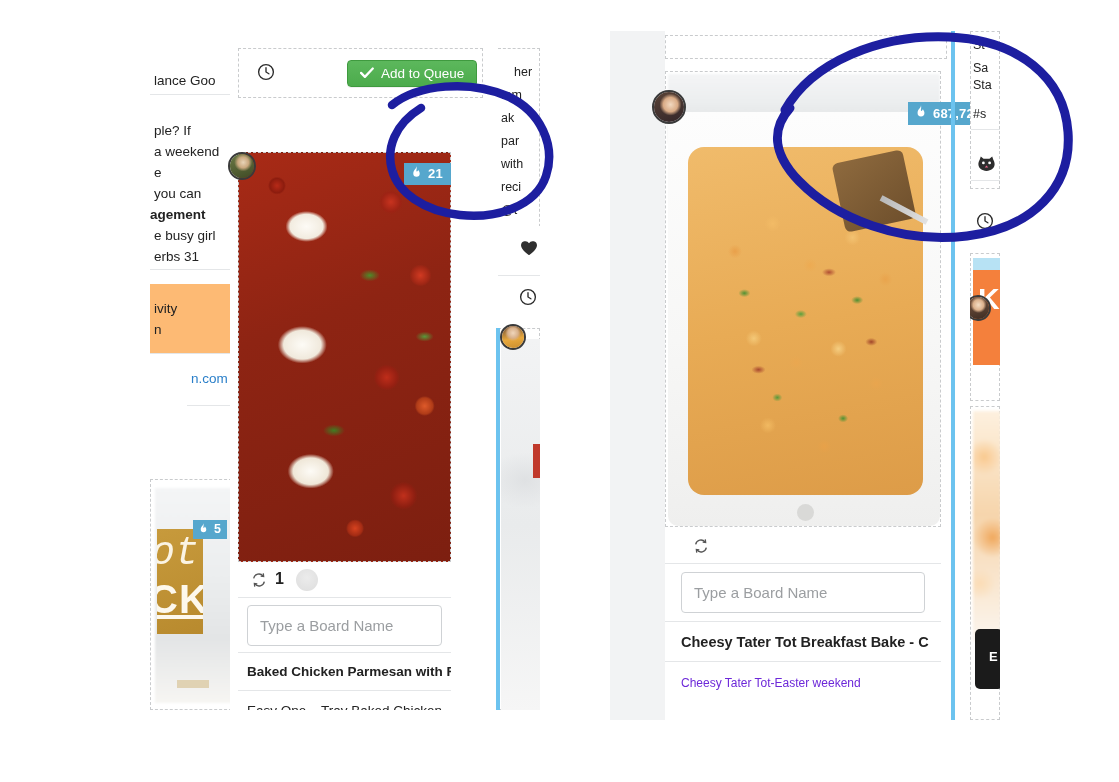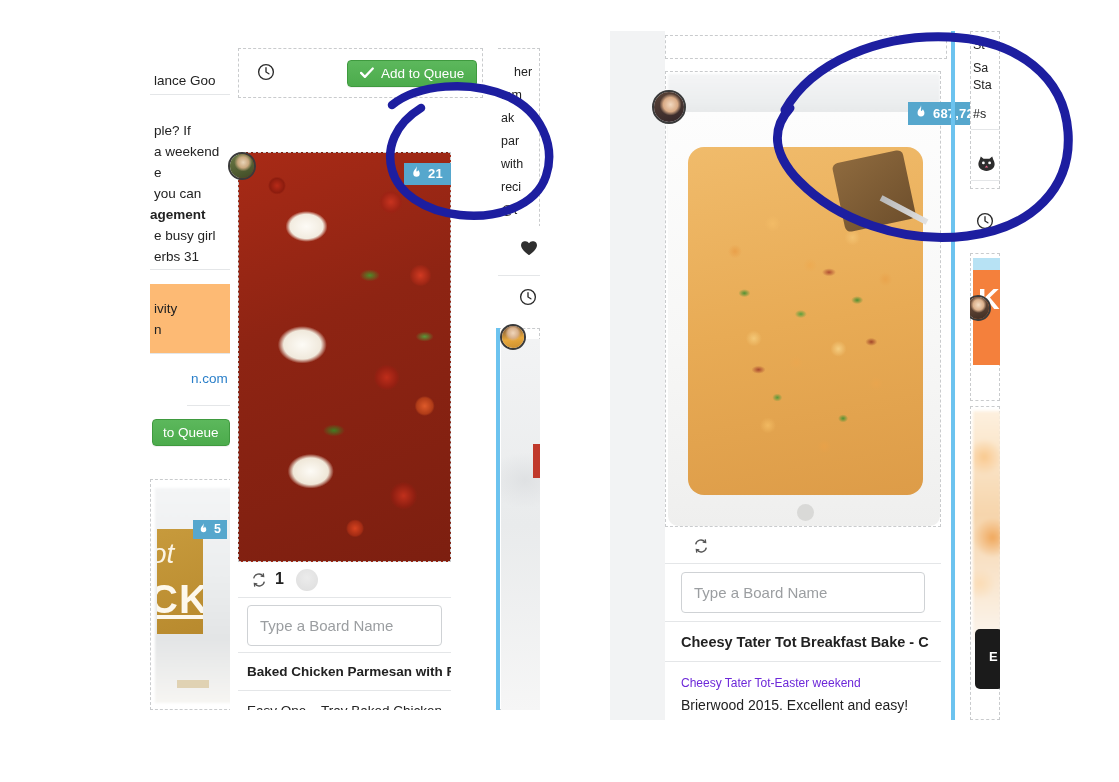--- a/index.html
+++ b/index.html
@@ -132,22 +132,22 @@
       radial-gradient(ellipse 7px 4px at 60% 36%, #b04e32 0%, rgba(176,78,50,0) 100%),
       radial-gradient(ellipse 6px 4px at 78% 56%, #a14529 0%, rgba(161,69,41,0) 100%),
       linear-gradient(170deg,#f0bb6b 0%,#e8ab55 50%,#dd9c48 100%);
   }
 
   .photo-gold {
     background: linear-gradient(160deg,#c79a3c 0%,#b88a2e 100%);
     position: absolute;
   }
   .gold-script {
-    color: #fbf4e4; font-family: Liberation Sans, sans-serif;
-    font-style: italic; font-size: 28px; line-height: 38px;
+    color: #fbf4e4; font-family: Liberation Mono, monospace;
+    font-style: italic; font-size: 40px; line-height: 38px;
   }
   .gold-block {
     color: #fdf8ec; font-family: "Liberation Sans", sans-serif;
     font-weight: 700; font-size: 40px; line-height: 40px; letter-spacing: 1px; text-decoration: underline;
   }
 
   .photo-orange { background: #f4803c; }
   .orange-K { color:#fff; font-weight:800; font-size:30px; line-height:30px; letter-spacing:1px; }
 
   .photo-blur-orange {
@@ -210,25 +210,20 @@
         <a class="link" style="position:absolute;left:4px;top:17px;text-decoration:none;">n.com</a>
         <span class="icon-ext" style="position:absolute;left:57px;top:16px;">
           <svg width="13" height="13" viewBox="0 0 16 16">
             <path d="M6 2H2v12h12v-4" fill="none" stroke="#2a7fc9" stroke-width="1.6"></path>
             <path d="M9.5 1.6h5v5" fill="none" stroke="#2a7fc9" stroke-width="1.6"></path>
             <path d="M14 2L8 8" fill="none" stroke="#2a7fc9" stroke-width="1.6"></path>
           </svg>
         </span>
       </div>
 
-      <div style="position:absolute;left:0;top:360px;width:80px;height:63px;background:#fff;">
-        <button class="btn-green" style="position:absolute;left:2px;top:13px;padding:0 10px;">
-          <span>to Queue</span>
-        </button>
-      </div>
 
       <div class="dashed" style="position:absolute;left:0px;top:433px;width:82px;height:231px;background:#fff;border-top:1px dashed #c9cbcd;">
         <div class="photo photo-blur-light" style="left:4px;top:8px;width:78px;height:215px;"></div>
         <div class="photo photo-gold" style="left:6px;top:49px;width:46px;height:105px;">
           <div class="gold-script" style="position:absolute;left:-6px;top:6px;">ot</div>
           <div class="gold-block" style="position:absolute;left:-8px;top:50px;">CK</div>
         </div>
         <div class="badge-fire small" style="position:absolute;left:42px;top:40px;">
           <svg width="11" height="13" viewBox="0 0 12 14">
             <path d="M6 0C6 3 3 3.5 3 7a3 3 0 006 0c0-1.4-.8-2.2-1.4-3.2C7 5 6.4 5.6 6 5c-.5-.8.6-2.1 0-5z" fill="#fff"></path>
@@ -385,21 +380,20 @@
         <div class="solid-b" style="position:absolute;left:0px;top:503px;width:276px;height:58px;background:#fff;padding:8px 16px;">
           <input class="board-input" value="" placeholder="Type a Board Name" style="">
         </div>
 
         <div class="solid-b" style="position:absolute;left:0px;top:561px;width:276px;height:40px;background:#fff;overflow:hidden;">
           <div style="position:absolute;left:16px;top:12px;font-size:14.5px;font-weight:700;color:#222;white-space:nowrap;">Cheesy Tater Tot Breakfast Bake - C</div>
         </div>
 
         <div style="position:absolute;left:0px;top:601px;width:276px;height:88px;background:#fff;overflow:hidden;">
           <div style="position:absolute;left:16px;top:10px;font-size:12px;line-height:22px;color:#6d28d9;white-space:nowrap;">Cheesy Tater Tot-Easter weekend</div>
-          <div style="position:absolute;left:16px;top:32px;font-size:14px;line-height:22px;color:#222;white-space:nowrap;">Brierwood 2015.   Excellent and easy!</div>
           <div style="position:absolute;left:16px;top:54px;font-size:14px;line-height:22px;color:#222;white-space:nowrap;">A make again for sure!</div>
         </div>
       </div>
     </div>
 
     <div class="bluebar" style="left:341px;top:0px;width:4px;height:689px;"></div>
   </div>
 
   <div class="pane" id="pane-farright" style="left:970px;top:31px;width:30px;height:689px;background:#fff;">
     <div class="dashed" style="position:absolute;left:0px;top:0px;width:30px;height:158px;background:#fff;">

